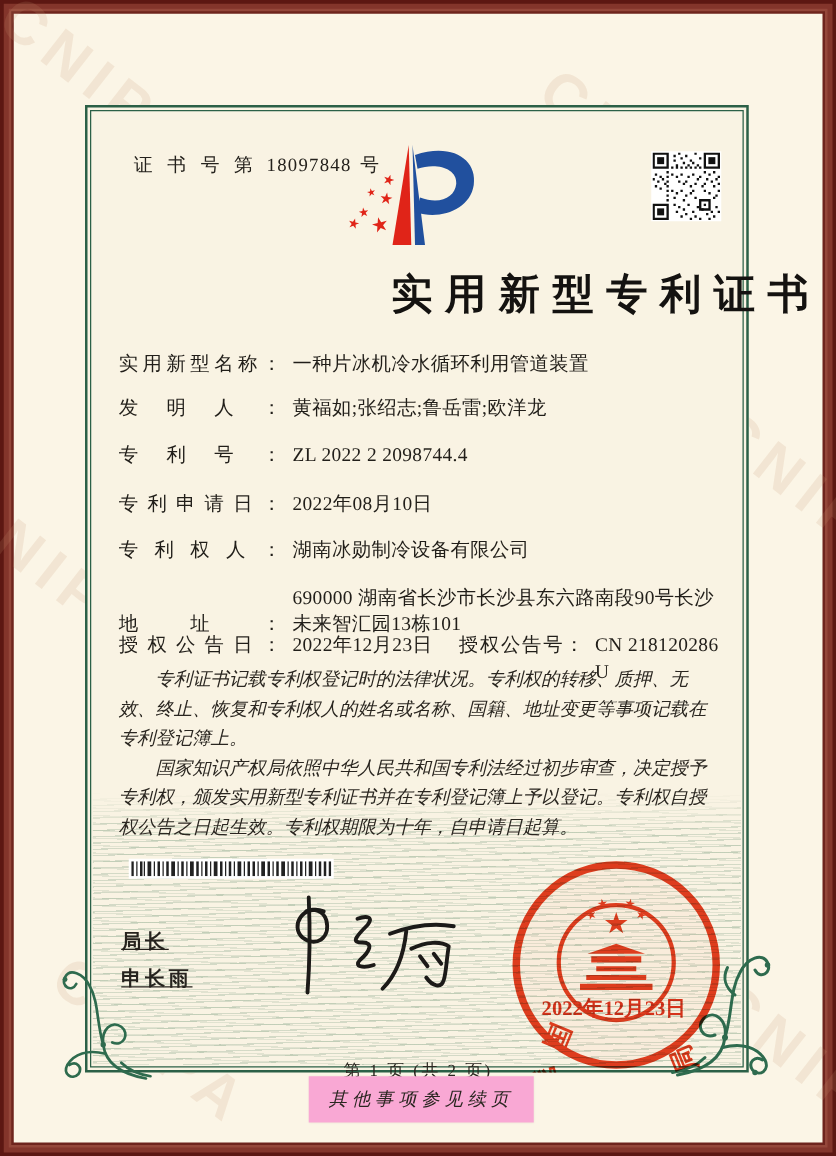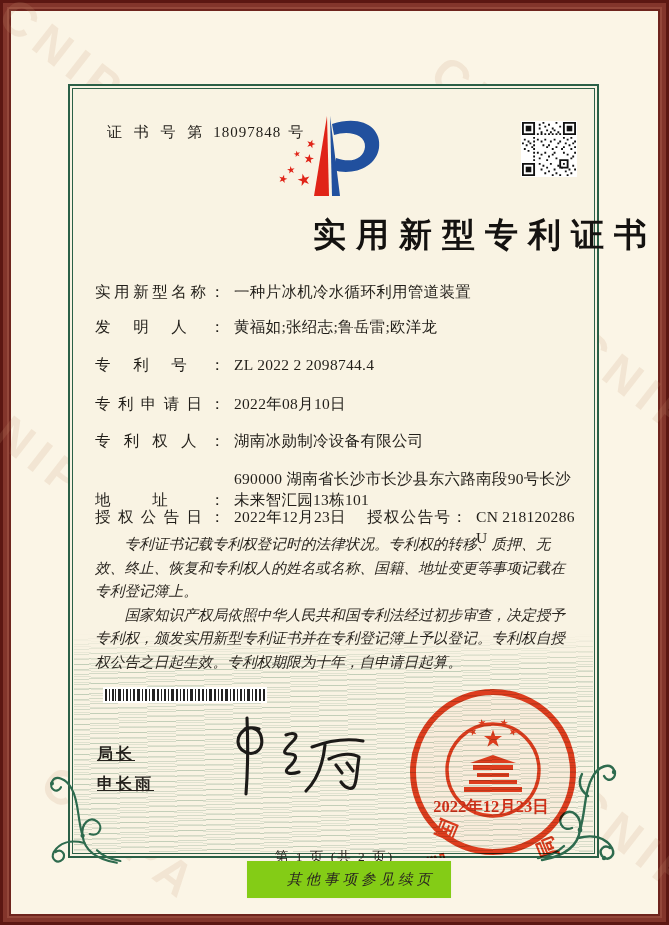--- a/index.html
+++ b/index.html
@@ -56,25 +56,24 @@
   .pair2 .lbl{width:100px;margin-left:40px;}
   .paras{position:absolute;left:95px;top:533px;width:483px;font-size:14.7px;line-height:23.6px;color:#2a2620;font-style:italic;}
   .paras p{margin:0;text-indent:2em;}
   .barcode{position:absolute;left:103px;top:687px;width:164px;height:16px;background:#fff;padding:2px 2px;box-sizing:border-box;}
   .director{position:absolute;left:97px;top:739px;font-family:"Liberation Sans","DejaVu Sans",sans-serif;
     font-size:16px;font-weight:600;letter-spacing:3px;color:#26231e;line-height:30px;text-decoration:underline;}
   .signature{position:absolute;left:220px;top:712px;width:150px;height:90px;}
   .seal{position:absolute;left:407px;top:686px;width:172px;height:172px;mix-blend-mode:multiply;opacity:.93;}
   .page-num{position:absolute;left:0;right:0;top:836px;text-align:center;font-size:13.5px;letter-spacing:2px;color:#2a2620;margin-top:12px;}
   .footer-note{
-    position:absolute;left:247px;top:861px;width:180px;height:37px;background:#84cc16;
+    position:absolute;left:247px;top:861px;width:180px;height:37px;background:#f9a8d4;
     display:flex;align-items:center;justify-content:center;
     font-size:14.5px;font-style:italic;letter-spacing:4px;color:#2a2620;
     box-shadow:0 0 2px rgba(0,0,0,0.06);
-    padding-left:24px;
   }
   .flourish{position:absolute;pointer-events:none;}
 </style>
 </head>
 <body>
 
 <div class="stage">
 
   <span class="wm" style="left:-14px;top:38px">CNIPA</span>
   <span class="wm" style="left:418px;top:96px">CNIPA</span>

